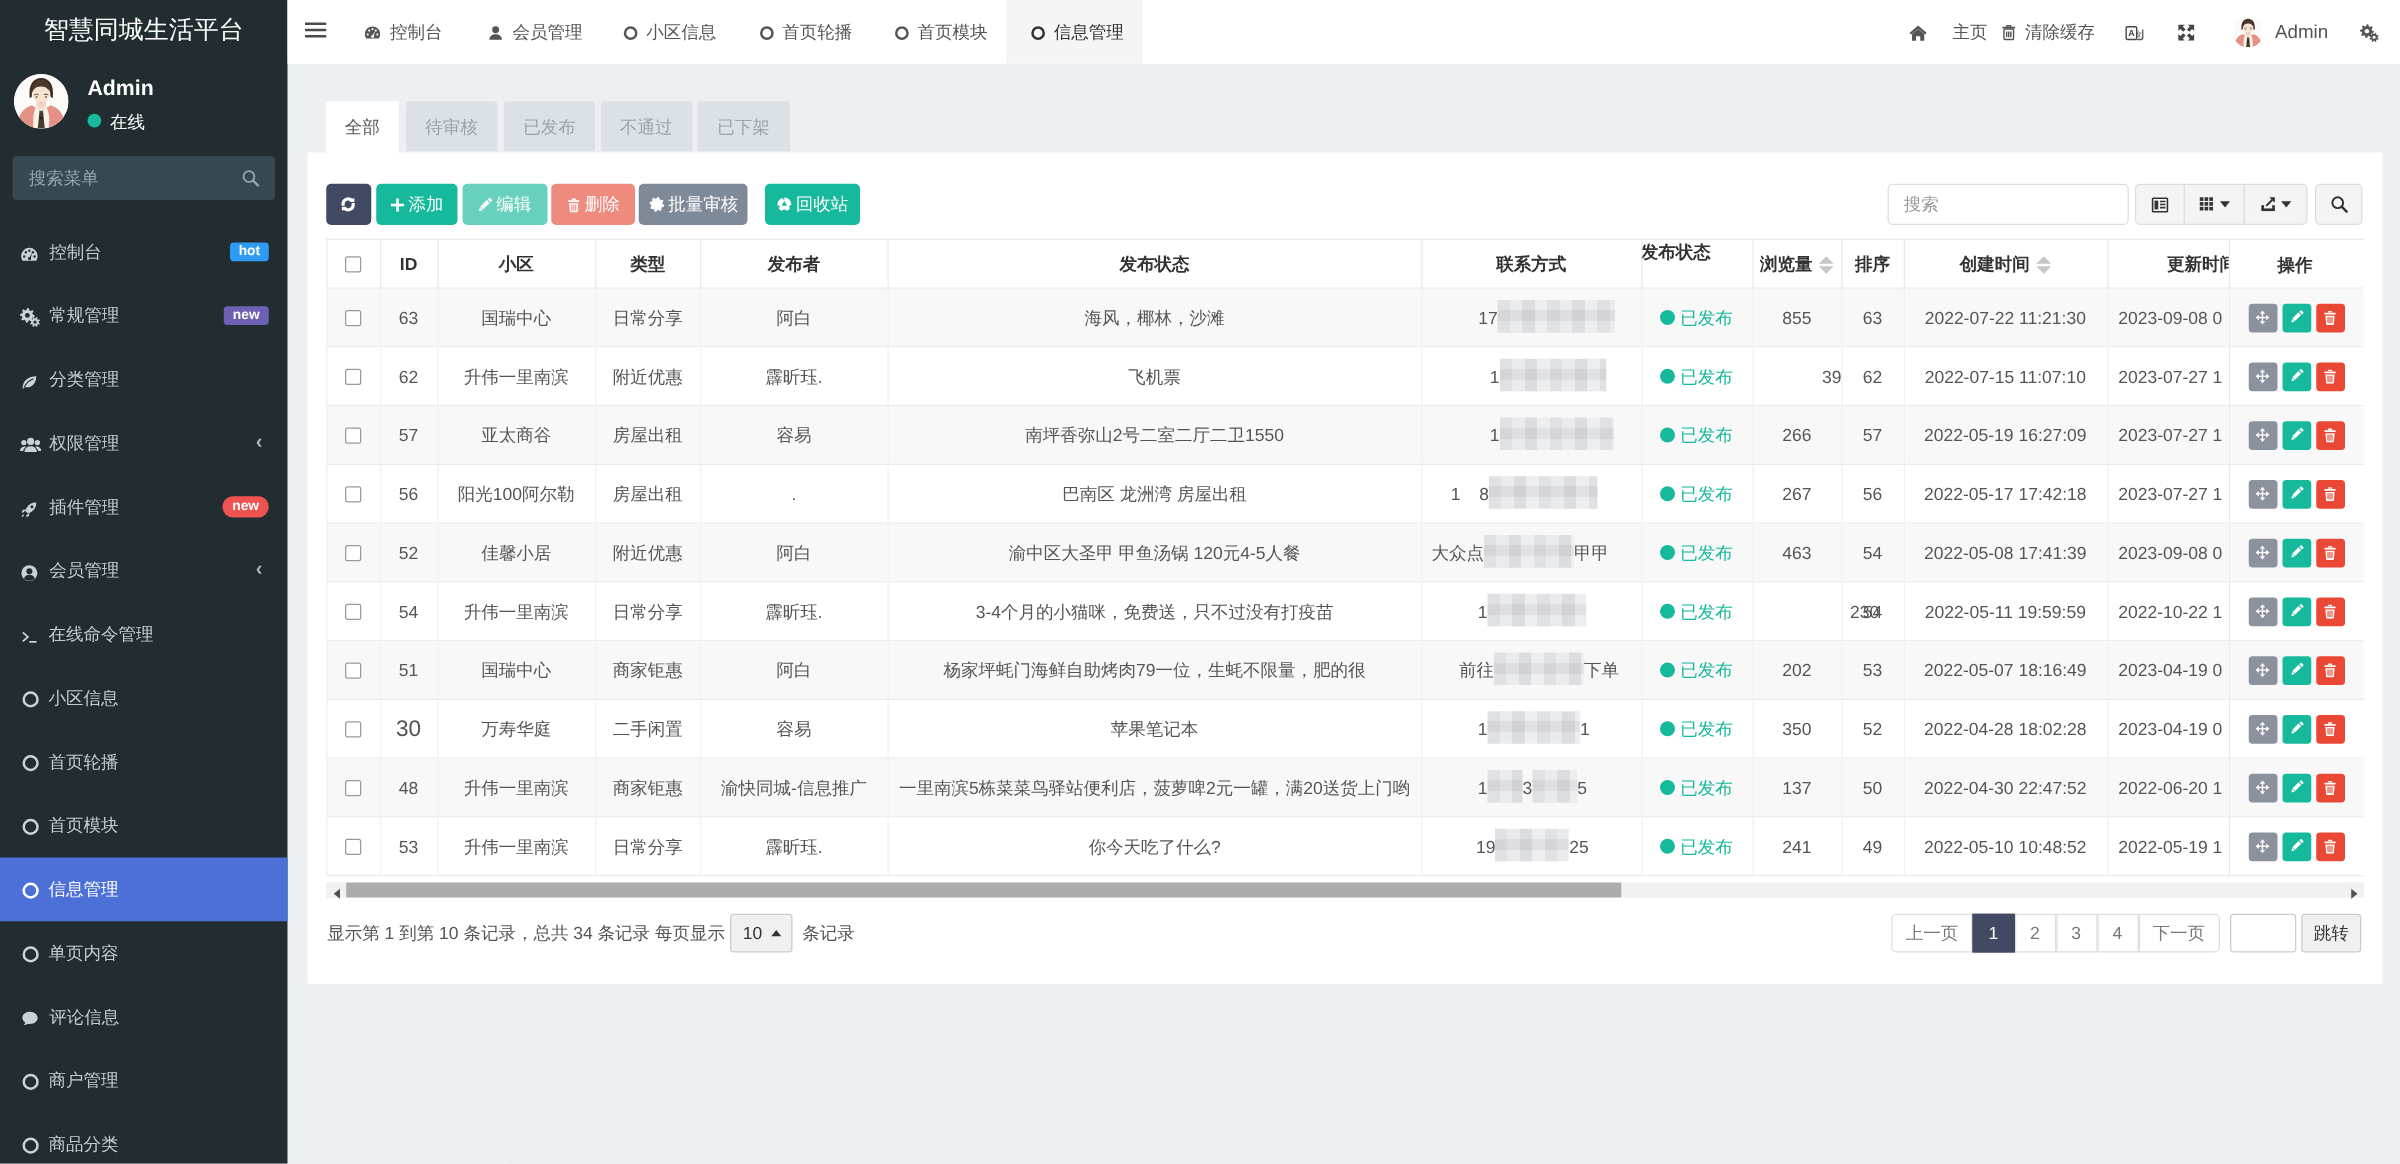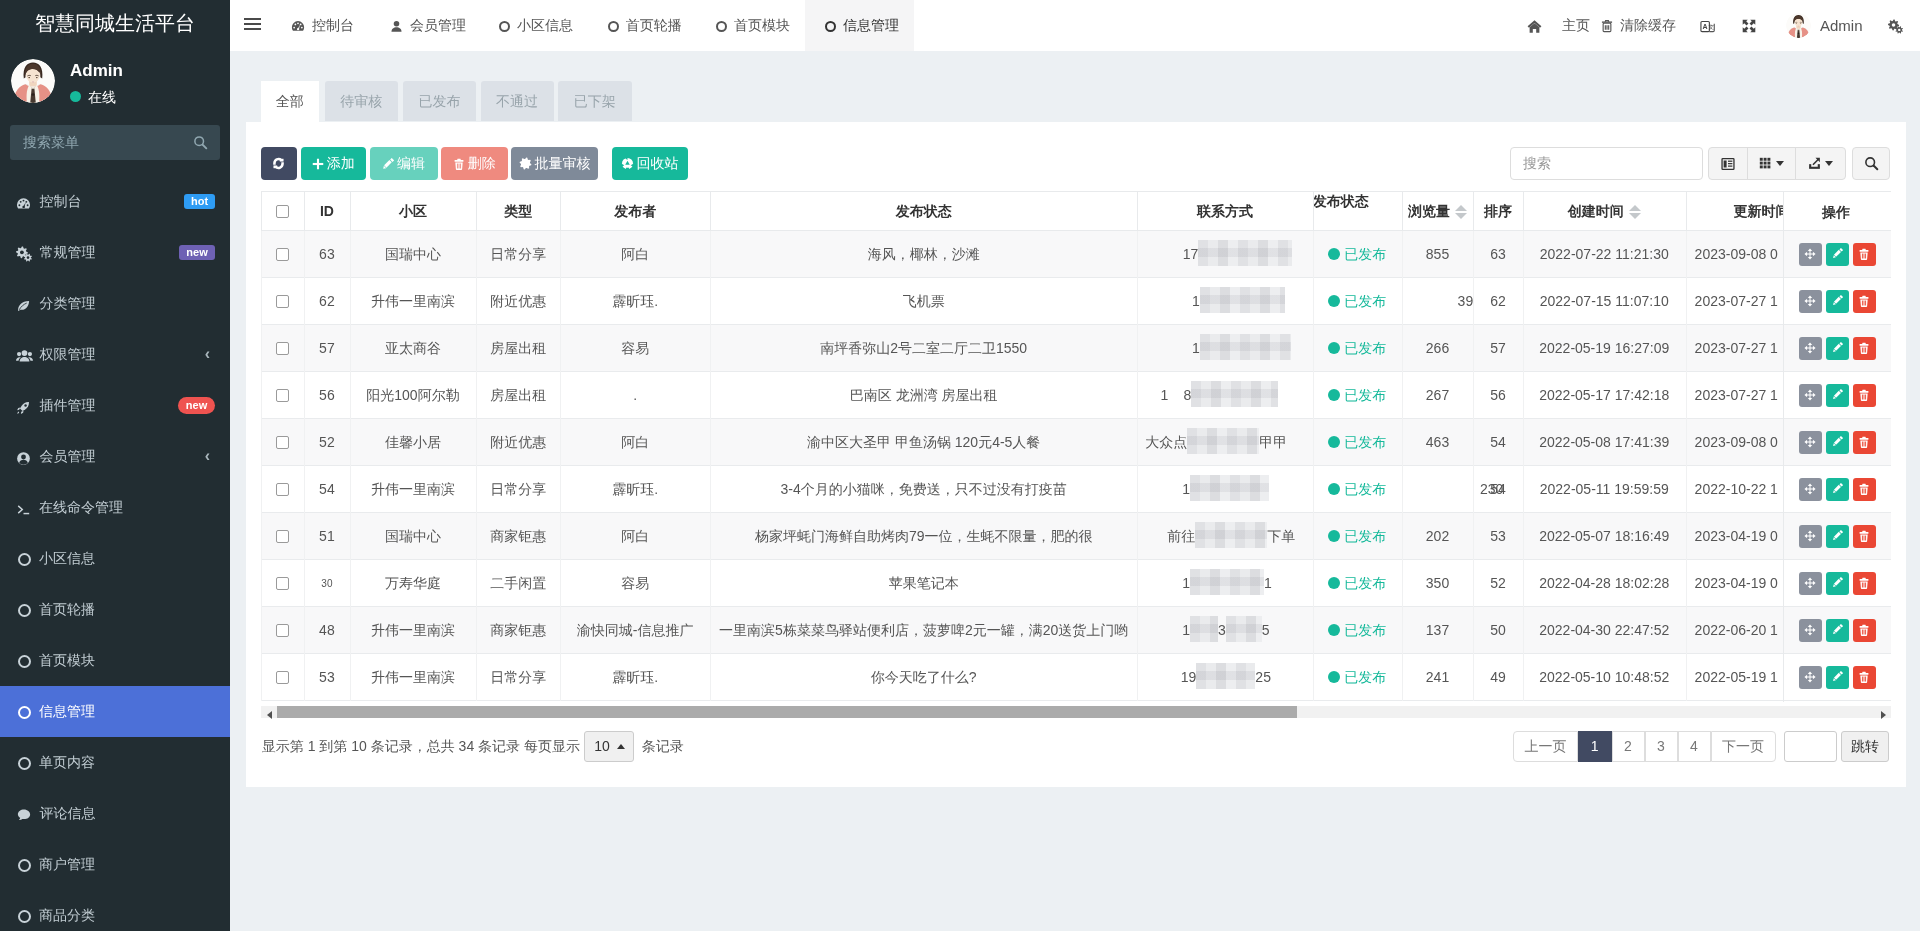--- a/index.html
+++ b/index.html
@@ -533,21 +533,21 @@
 <div class="abs" style="left:560.2px;top:512.5px;width:1px;height:47.0px;background:#f0f1f2"></div>
 <div class="abs" style="left:710.2px;top:512.5px;width:1px;height:47.0px;background:#f0f1f2"></div>
 <div class="abs" style="left:1137.2px;top:512.5px;width:1px;height:47.0px;background:#f0f1f2"></div>
 <div class="abs" style="left:1312.7px;top:512.5px;width:1px;height:47.0px;background:#f0f1f2"></div>
 <div class="abs" style="left:1401.8px;top:512.5px;width:1px;height:47.0px;background:#f0f1f2"></div>
 <div class="abs" style="left:1473.2px;top:512.5px;width:1px;height:47.0px;background:#f0f1f2"></div>
 <div class="abs" style="left:1522.9px;top:512.5px;width:1px;height:47.0px;background:#f0f1f2"></div>
 <div class="abs" style="left:1685.6px;top:512.5px;width:1px;height:47.0px;background:#f0f1f2"></div>
 <div class="abs" style="left:261.0px;top:559.5px;width:1630.0px;height:47.0px;background:#fff;border-bottom:1px solid #e9ebed"></div>
 <div class="abs" style="left:261.0px;top:559.5px;width:42.9px;height:47.0px;line-height:47.0px;color:#555;font-size:14px;text-align:center;overflow:hidden;white-space:nowrap"><span style="display:inline-block;width:13px;height:13px;border:1px solid #9a9a9a;border-radius:2px;background:#fff;vertical-align:middle"></span></div>
-<div class="abs" style="left:303.9px;top:559.5px;width:46px;height:47.0px;line-height:47.0px;color:#555;font-size:10px;text-align:center;overflow:hidden;white-space:nowrap">30</div>
+<div class="abs" style="left:303.9px;top:559.5px;width:46px;height:47.0px;line-height:47.0px;color:#555;font-size:18px;text-align:center;overflow:hidden;white-space:nowrap">30</div>
 <div class="abs" style="left:349.9px;top:559.5px;width:126.2px;height:47.0px;line-height:47.0px;color:#555;font-size:14px;text-align:center;overflow:hidden;white-space:nowrap">万寿华庭</div>
 <div class="abs" style="left:476.09999999999997px;top:559.5px;width:84.1px;height:47.0px;line-height:47.0px;color:#555;font-size:14px;text-align:center;overflow:hidden;white-space:nowrap">二手闲置</div>
 <div class="abs" style="left:560.1999999999999px;top:559.5px;width:150px;height:47.0px;line-height:47.0px;color:#555;font-size:14px;text-align:center;overflow:hidden;white-space:nowrap">容易</div>
 <div class="abs" style="left:710.1999999999999px;top:559.5px;width:427px;height:47.0px;line-height:47.0px;color:#555;font-size:14px;text-align:center;overflow:hidden;white-space:nowrap">苹果笔记本</div>
 <div class="abs" style="left:1137.1999999999998px;top:559.5px;width:175.5px;height:47.0px;line-height:47.0px;color:#555;font-size:14px;text-align:left;overflow:hidden;white-space:nowrap;padding-left:45px">1<span style="display:inline-block;vertical-align:middle;width:74px;height:26px;margin-top:-3px;background:repeating-linear-gradient(90deg,#e0e1e4 0 10px,#eaebed 10px 20px,#dcdde0 20px 30px,#edeef0 30px 40px),repeating-linear-gradient(0deg,rgba(255,255,255,.4) 0 9px,rgba(210,210,215,.3) 9px 18px);background-blend-mode:multiply;filter:blur(0.6px)"></span>1</div>
 <div class="abs" style="left:1312.6999999999998px;top:559.5px;width:89.1px;height:47.0px;line-height:47.0px;color:#555;font-size:14px;text-align:center;overflow:hidden;white-space:nowrap"><span style="display:inline-block;width:12px;height:12px;border-radius:50%;background:#16b99b;vertical-align:middle;margin-right:4px;margin-top:-2px"></span><span style="color:#16b99b">已发布</span></div>
 <div class="abs" style="left:1401.7999999999997px;top:559.5px;width:71.4px;height:47.0px;line-height:47.0px;color:#555;font-size:14px;text-align:center;overflow:hidden;white-space:nowrap">350</div>
 <div class="abs" style="left:1473.1999999999998px;top:559.5px;width:49.7px;height:47.0px;line-height:47.0px;color:#555;font-size:14px;text-align:center;overflow:hidden;white-space:nowrap">52</div>
 <div class="abs" style="left:1522.8999999999999px;top:559.5px;width:162.7px;height:47.0px;line-height:47.0px;color:#555;font-size:14px;text-align:center;overflow:hidden;white-space:nowrap">2022-04-28 18:02:28</div>
 <div class="abs" style="left:1685.6px;top:559.5px;width:205.4000000000001px;height:47.0px;line-height:47.0px;color:#555;font-size:14px;text-align:left;overflow:hidden;white-space:nowrap;padding-left:9px">2023-04-19 0</div>

